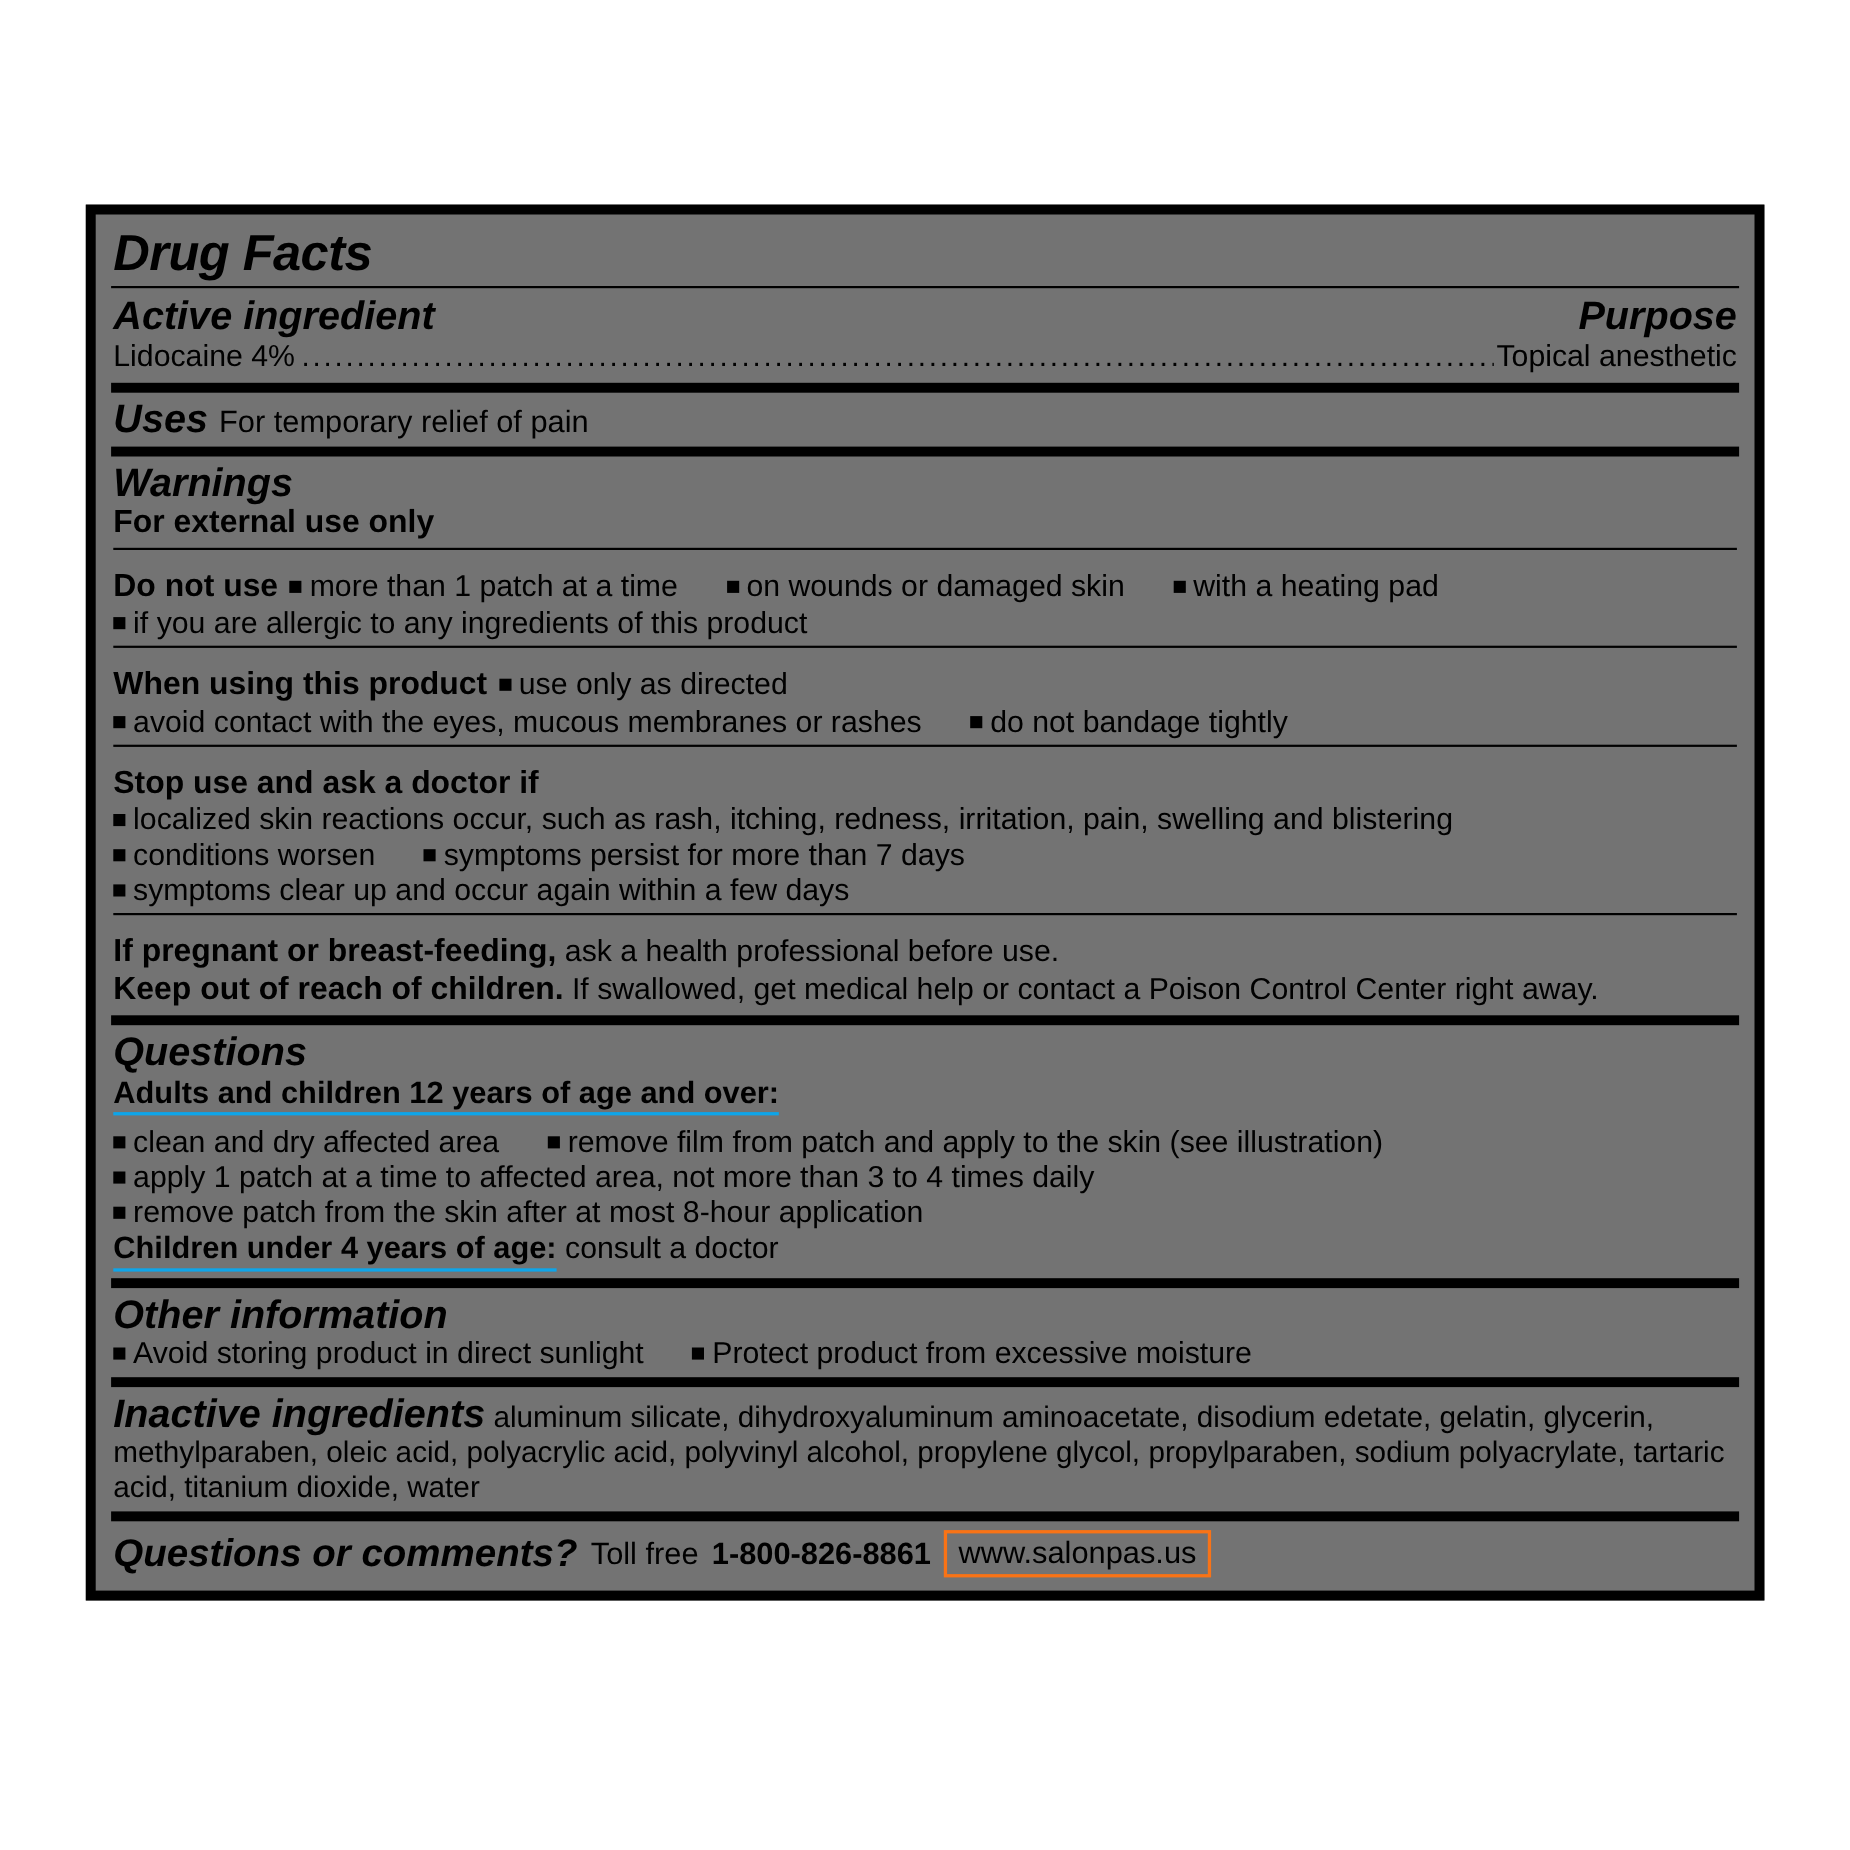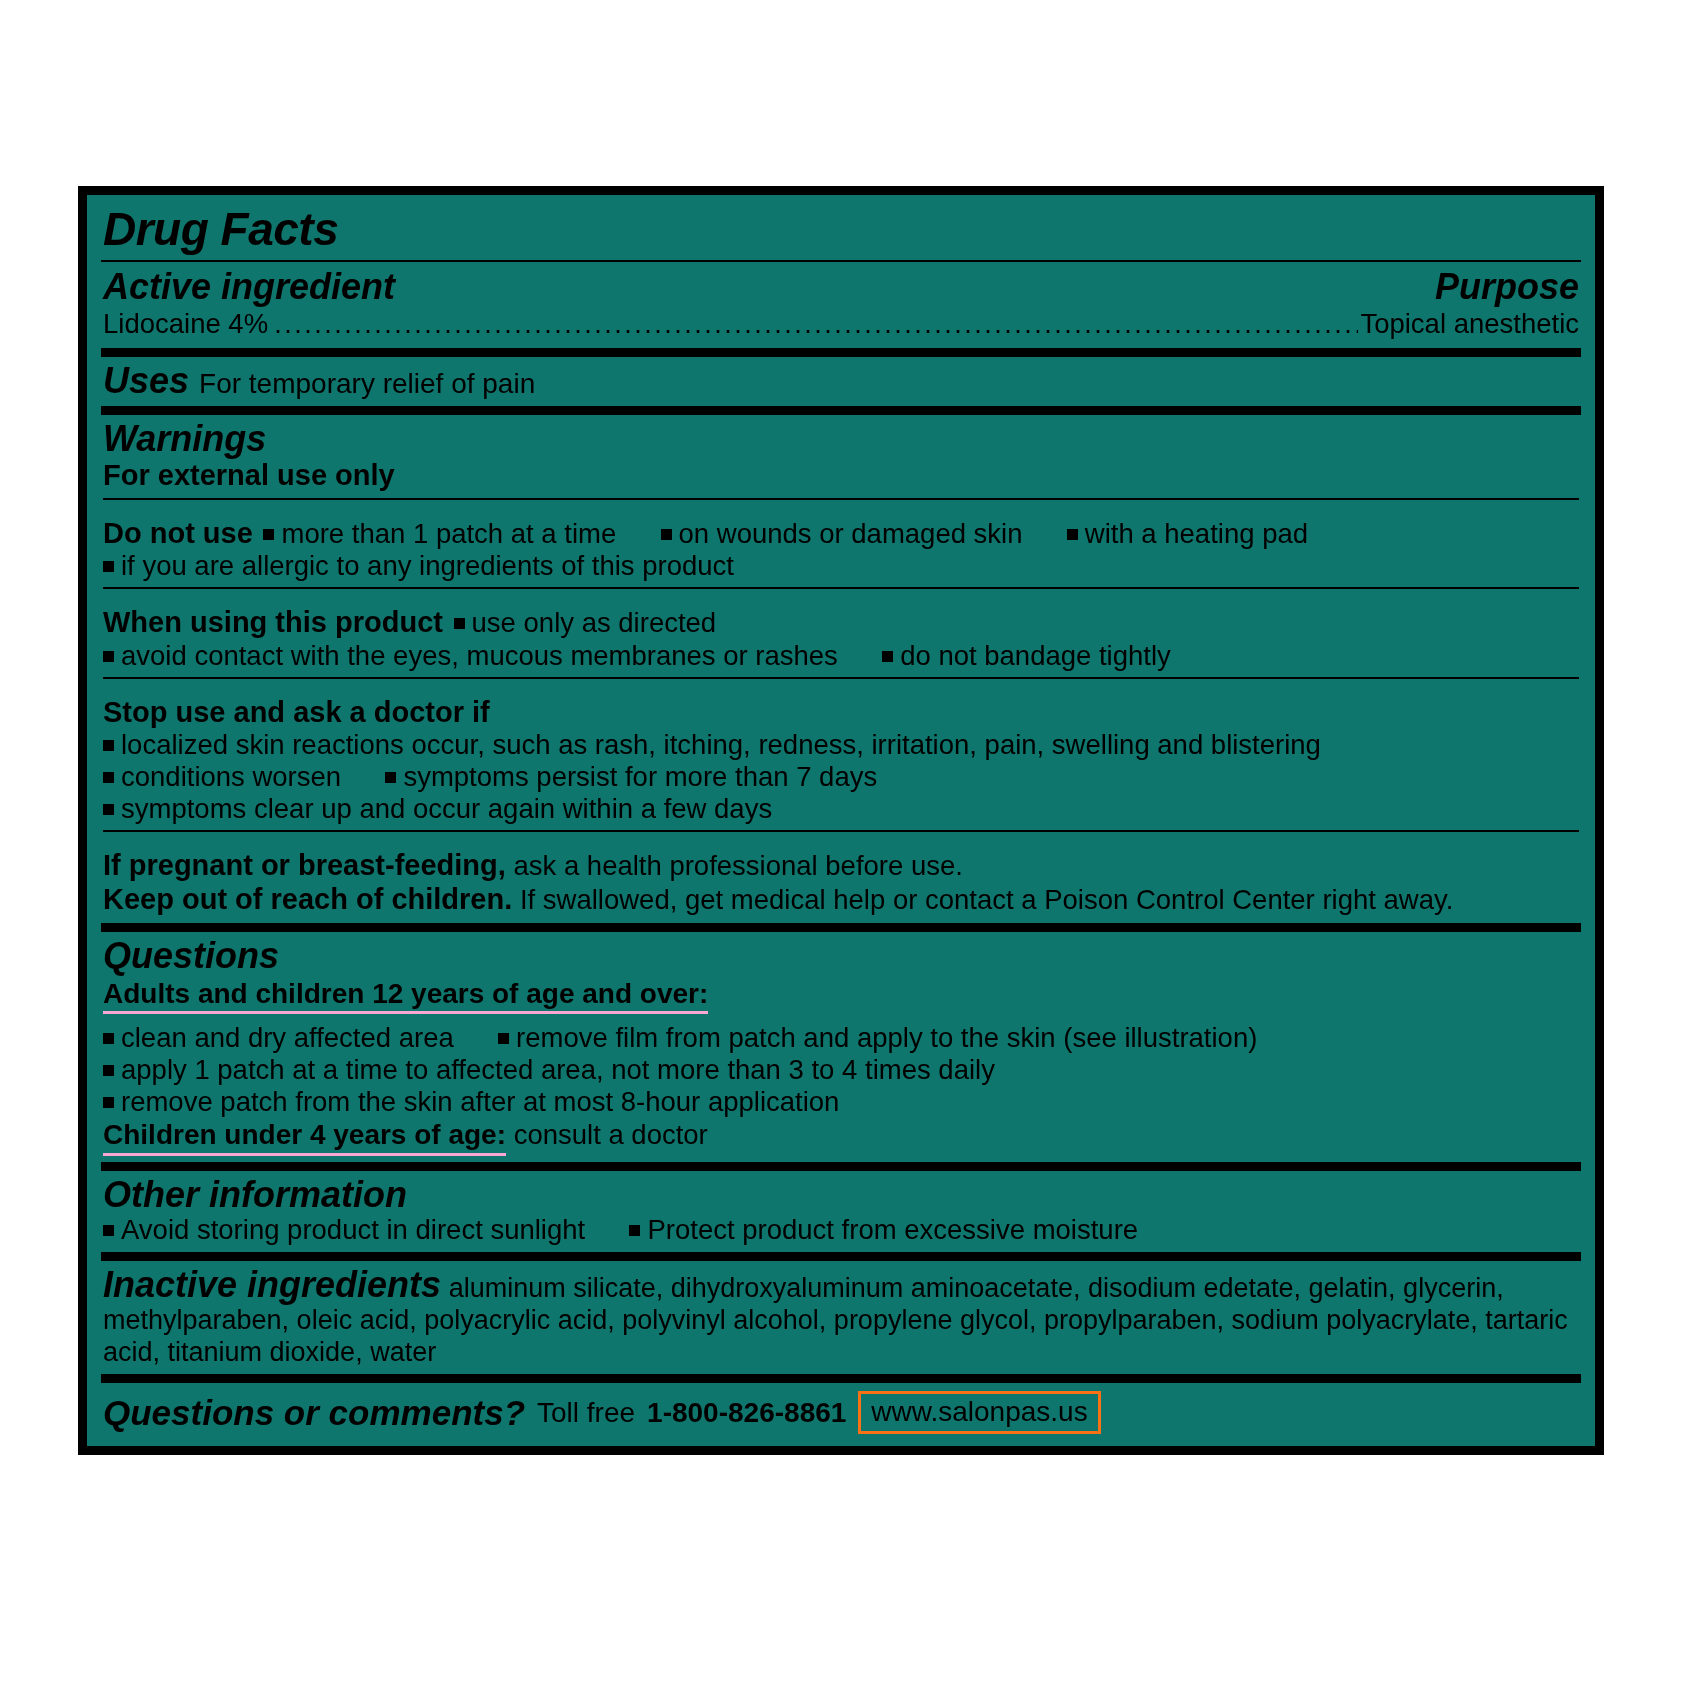--- a/index.html
+++ b/index.html
@@ -20,21 +20,21 @@
     height: 1682px;
     box-sizing: border-box;
   }
   .dfl {
     position: absolute;
     left: 78px;
     top: 186px;
     width: 1526px;
     box-sizing: border-box;
     border: 9px solid #000;
-    background: #0f766e;
+    background: #737373;
     padding: 0 14px 0 14px;
   }
   .section {
     box-sizing: border-box;
     padding: 4px 2px 6px 2px;
   }
   .band {
     border-bottom: 9px solid #000;
   }
   .hairline {
@@ -91,21 +91,21 @@
   }
   .sq-first {
     margin-left: 0;
   }
   .gap-wide {
     display: inline-block;
     width: 26px;
   }
   .underline-head {
     display: inline-block;
-    border-bottom: 3px solid #f9a8d4;
+    border-bottom: 3px solid #0ea5e9;
     font-weight: bold;
     font-size: 28px;
     padding-bottom: 1px;
   }
   .uses-line {
     display: flex;
     align-items: baseline;
     gap: 10px;
   }
   .uses-text {

